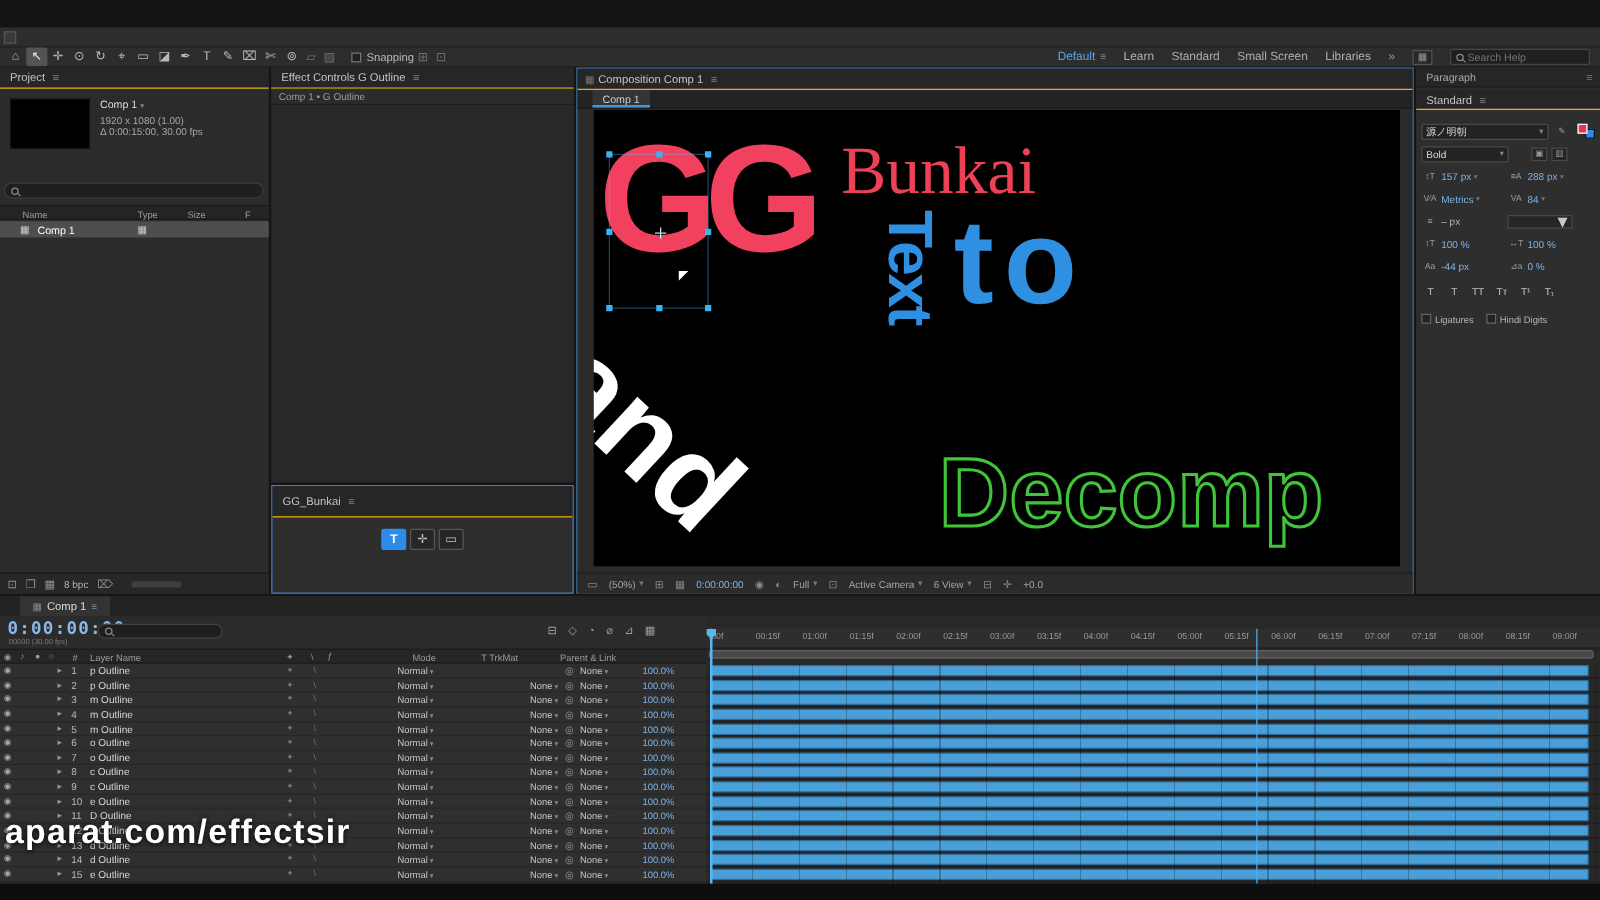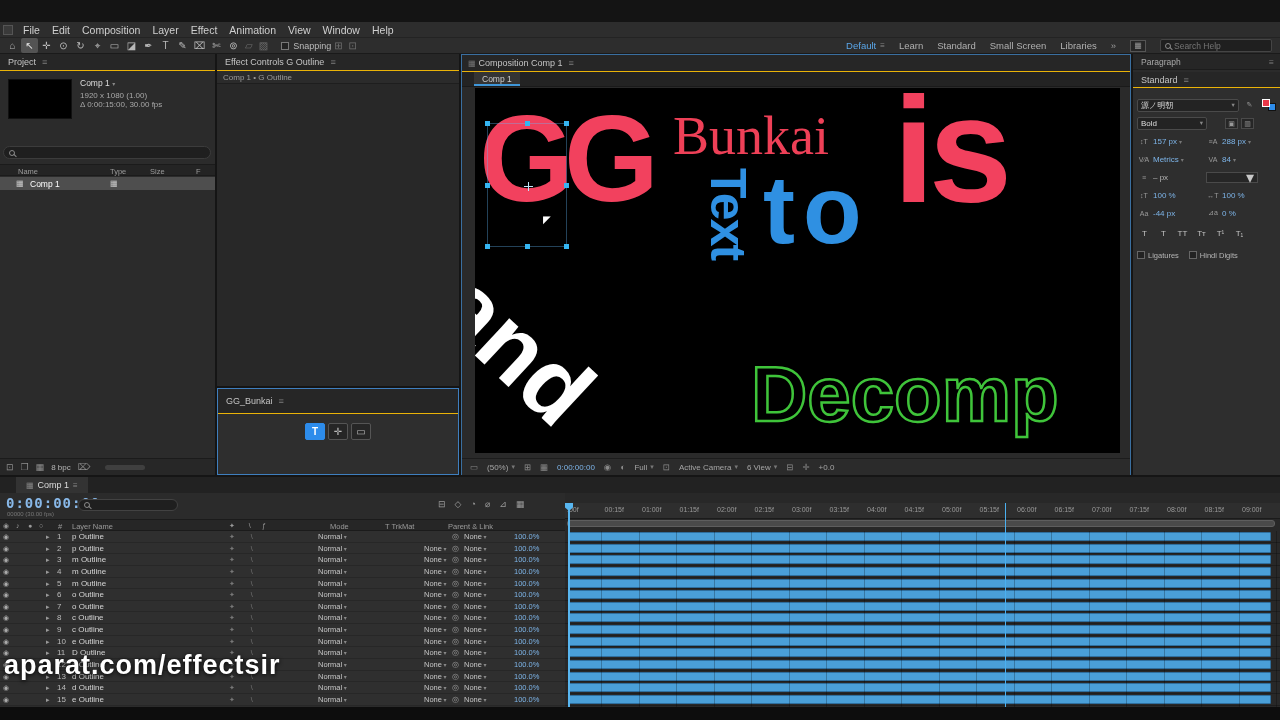--- a/index.html
+++ b/index.html
@@ -158,32 +158,20 @@
 </style>
 </head>
 <body>
 
 <div class="screen">
 
   <div class="top-strip"></div>
 
   <div class="menubar">
     <span class="appicon"></span>
-    <div style="display:flex">
-
-    <span class="mitem">File</span>
-        <span class="mitem">Edit</span>
-        <span class="mitem">Composition</span>
-        <span class="mitem">Layer</span>
-        <span class="mitem">Effect</span>
-        <span class="mitem">Animation</span>
-        <span class="mitem">View</span>
-        <span class="mitem">Window</span>
-        <span class="mitem">Help</span>
-      </div>
   </div>
 
   <div class="toolbar">
     <div class="tools">
 
     <span>⌂</span>
         <span>↖</span>
         <span>✛</span>
         <span>⊙</span>
         <span>↻</span>
@@ -281,21 +269,20 @@
       <span class="ticon">▦</span>
       <span>Composition Comp 1</span>
       <span class="menu-ic">≡</span>
     </div>
     <div class="viewer-tabs">
       <span class="vtab">Comp 1</span>
     </div>
     <div class="canvas">
       <div class="word w-bunkai">Bunkai</div>
       <div class="word w-gg">GG</div>
-      <div class="word w-is">is</div>
       <div class="word w-text">Text</div>
       <div class="word w-to">to</div>
       <div class="word w-and">and</div>
       <div class="word w-decomp">Decomp</div>
       <div class="selbox">
         <span class="handle h-nw"></span>
         <span class="handle h-n"></span>
         <span class="handle h-ne"></span>
         <span class="handle h-w"></span>
         <span class="handle h-e"></span>

